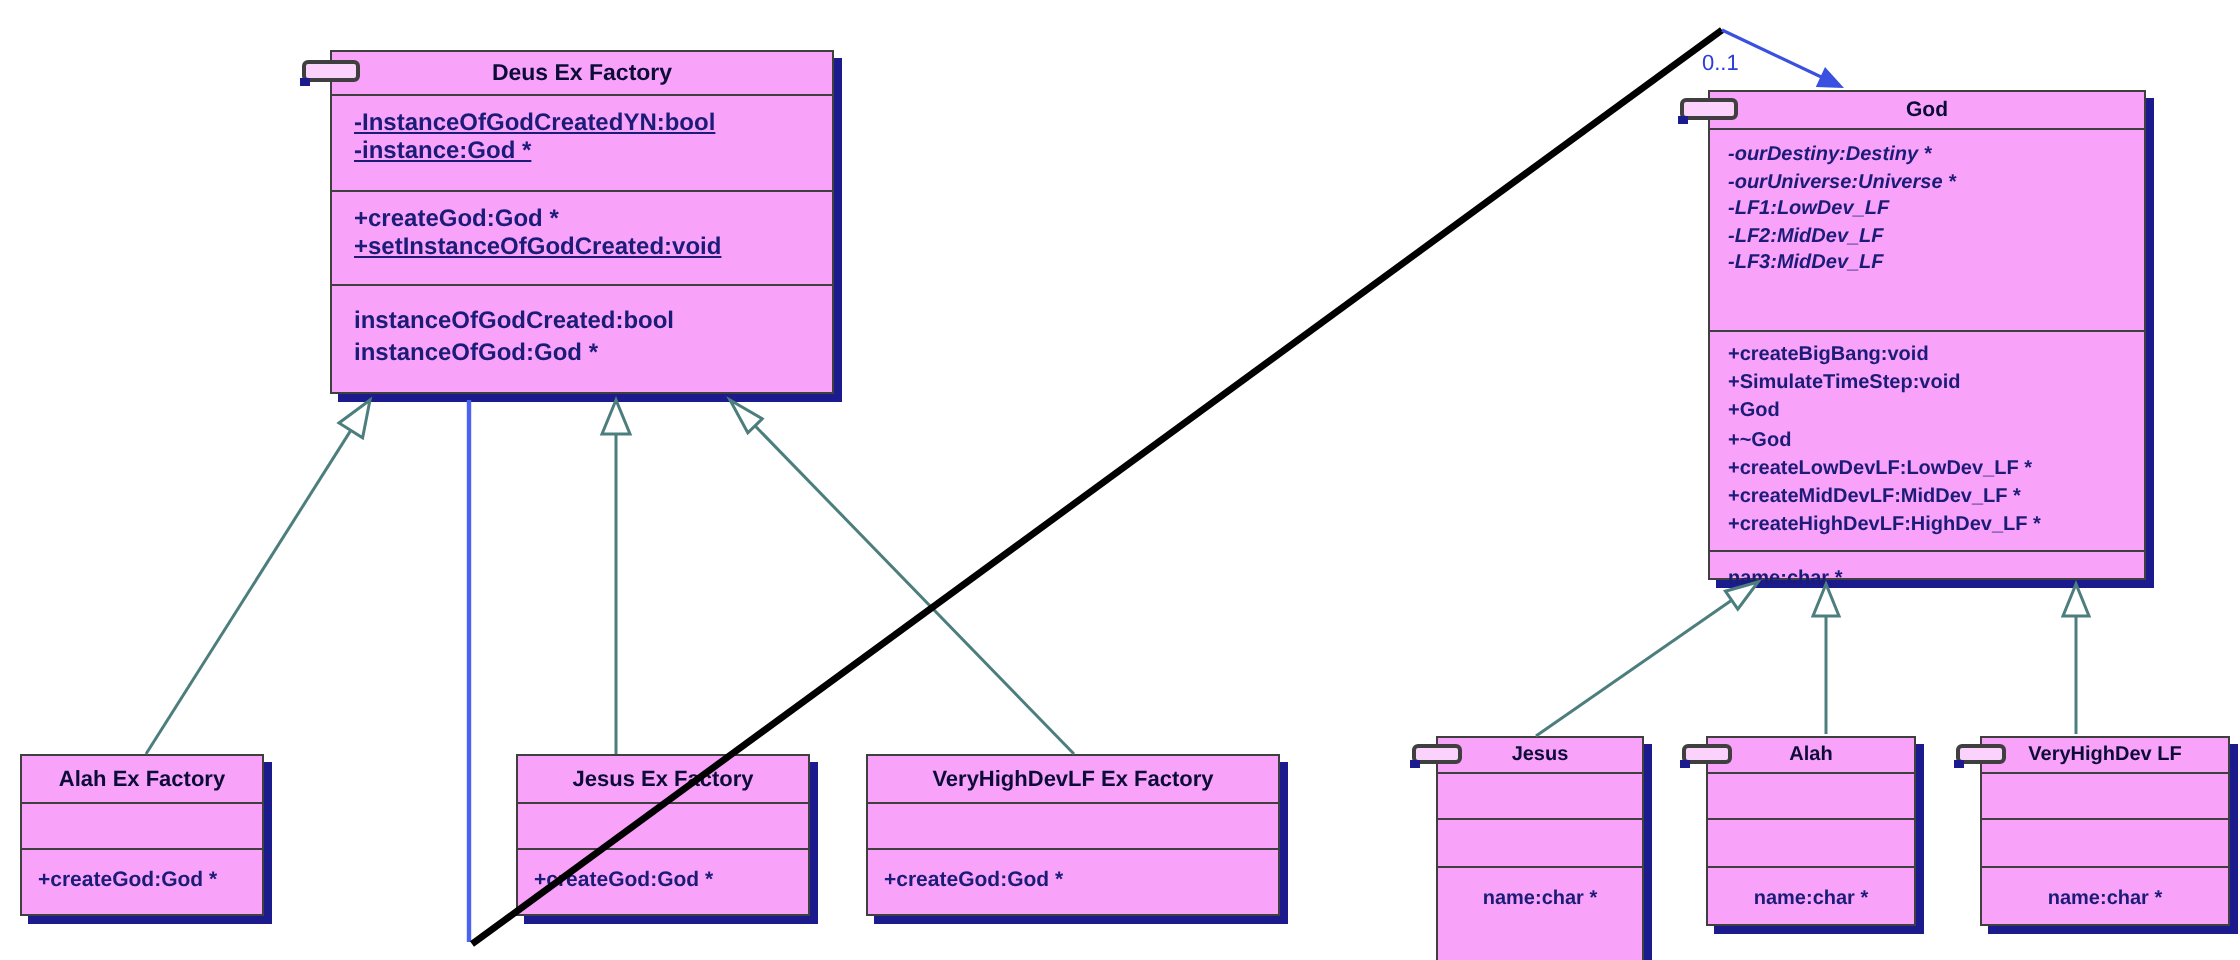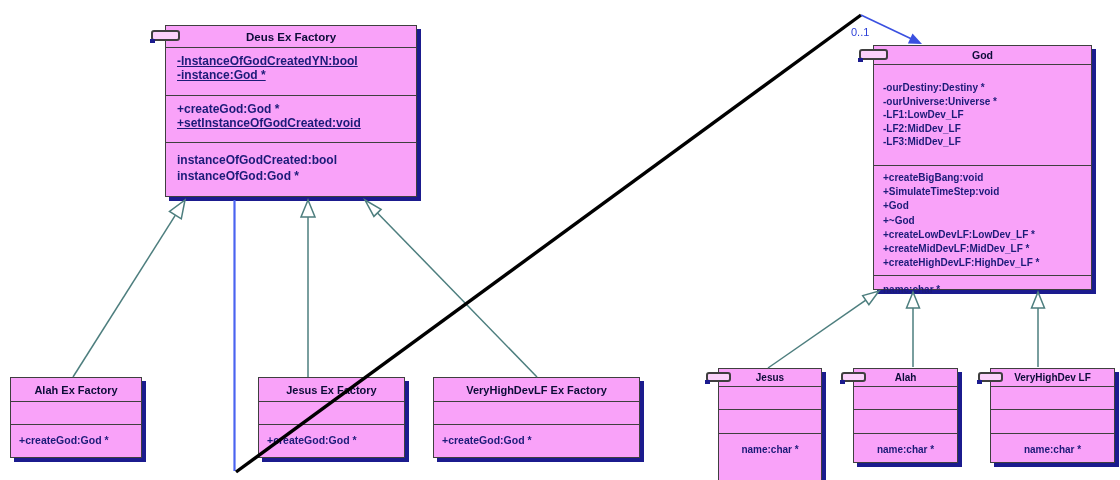--- a/index.html
+++ b/index.html
@@ -26,21 +26,21 @@
     content:"";position:absolute;left:-3px;bottom:-4px;width:5px;height:4px;background:#1b1b8e;
   }
   .cls-icon.small{width:25px;height:10px;left:-13px;top:3px;}
   
   .deus .uml-member{font-size:12px;padding-left:11px;line-height:14px;}
   .deus .sec-attrs{padding-top:6px;}
   .deus .sec-methods{padding-top:6px;}
   .deus .sec-props{padding-top:9px;}
   .deus .sec-props .uml-member{line-height:16px;}
   .god .uml-member{font-size:10px;padding-left:9px;line-height:13.6px;}
-  .god .sec-attrs{padding-top:16px;}
+  .god .sec-attrs{padding-top:6px;font-style:italic;}
   .god .sec-methods{padding-top:5px;margin-top:16px;}
   .god .sec-methods .uml-member{line-height:14.2px;}
   .god .sec-props{padding-top:7px;}
   .factory .uml-member{font-size:10.5px;padding-left:8px;line-height:14px;}
   .factory .sec-methods{padding-top:8px;}
   .smallcls .uml-member{font-size:10px;line-height:13px;text-align:center;}
   .smallcls .sec-props{padding-top:9px;}
   .conn-svg{position:absolute;left:0;top:0;z-index:5;pointer-events:none;}
   .mult-label{
     position:absolute;left:851px;top:26px;color:#2b3fd8;font-weight:normal;
@@ -62,21 +62,21 @@
     <div class="uml-sec sec-methods" style="height:47px;">
         <div class="uml-member">+createGod:God *</div>
         <div class="uml-member u">+setInstanceOfGodCreated:void</div>
       </div>
     <div class="uml-sec sec-props" style="height:53px;">
         <div class="uml-member">instanceOfGodCreated:bool</div>
         <div class="uml-member">instanceOfGod:God *</div>
       </div>
   </div>
 
-  <div class="uml-box god" style="left:873px;top:45px;width:219px;height:245px;">
+  <div class="uml-box god" style="left:854px;top:45px;width:219px;height:245px;">
     <div class="cls-icon" style="top:3px;"></div>
     <div class="uml-title" style="height:18px;font-size:10.5px;">God</div>
     <div class="uml-sec sec-attrs" style="height:85px;">
         <div class="uml-member">-ourDestiny:Destiny *</div>
         <div class="uml-member">-ourUniverse:Universe *</div>
         <div class="uml-member">-LF1:LowDev_LF</div>
         <div class="uml-member">-LF2:MidDev_LF</div>
         <div class="uml-member">-LF3:MidDev_LF</div>
       </div>
     <div class="uml-sec sec-methods" style="height:110px;">
@@ -86,21 +86,21 @@
         <div class="uml-member">+~God</div>
         <div class="uml-member">+createLowDevLF:LowDev_LF *</div>
         <div class="uml-member">+createMidDevLF:MidDev_LF *</div>
         <div class="uml-member">+createHighDevLF:HighDev_LF *</div>
       </div>
     <div class="uml-sec sec-props" style="height:29px;">
         <div class="uml-member">name:char *</div>
       </div>
   </div>
 
-  <div class="uml-box factory" style="left:10px;top:377px;width:132px;height:81px;">
+  <div class="uml-box factory" style="left:10px;top:377px;width:122px;height:81px;">
     <div class="uml-title" style="height:23px;font-size:11px;">Alah Ex Factory</div>
     <div class="uml-sec" style="height:23px;"></div>
     <div class="uml-sec sec-methods" style="height:32px;">
         <div class="uml-member">+createGod:God *</div>
       </div>
   </div>
 
   <div class="uml-box factory" style="left:258px;top:377px;width:147px;height:81px;">
     <div class="uml-title" style="height:23px;font-size:11px;">Jesus Ex Factory</div>
     <div class="uml-sec" style="height:23px;"></div>

